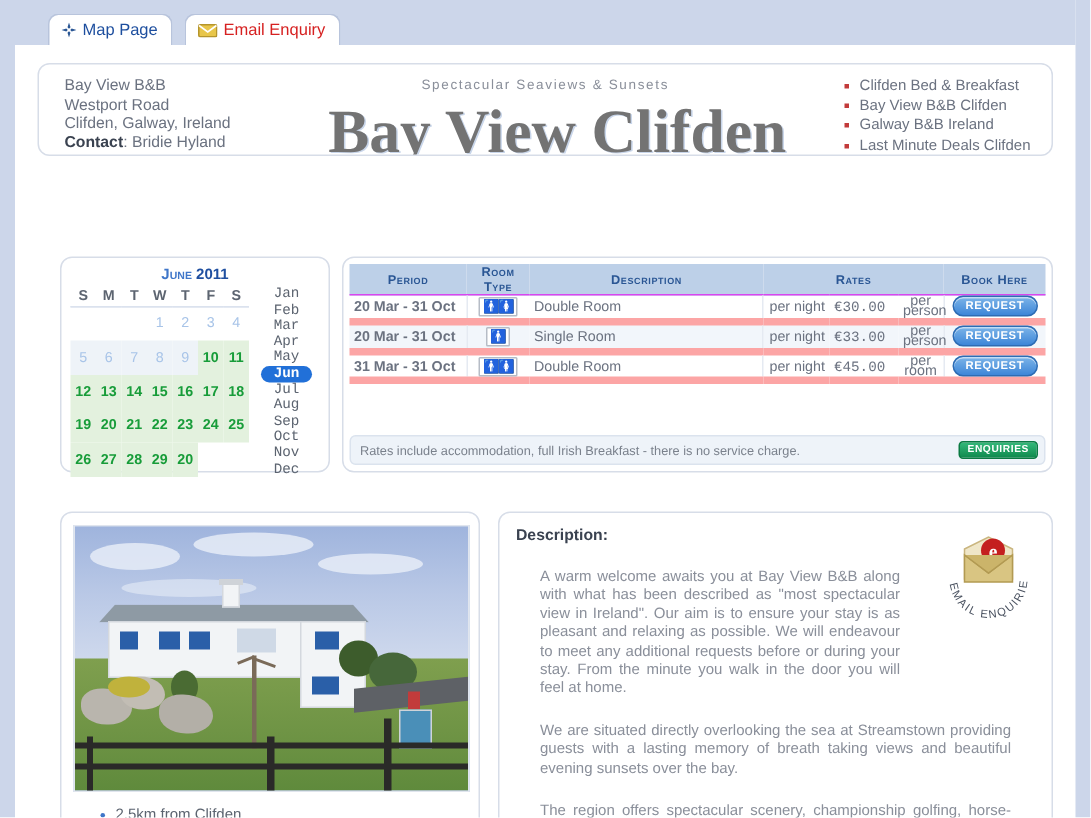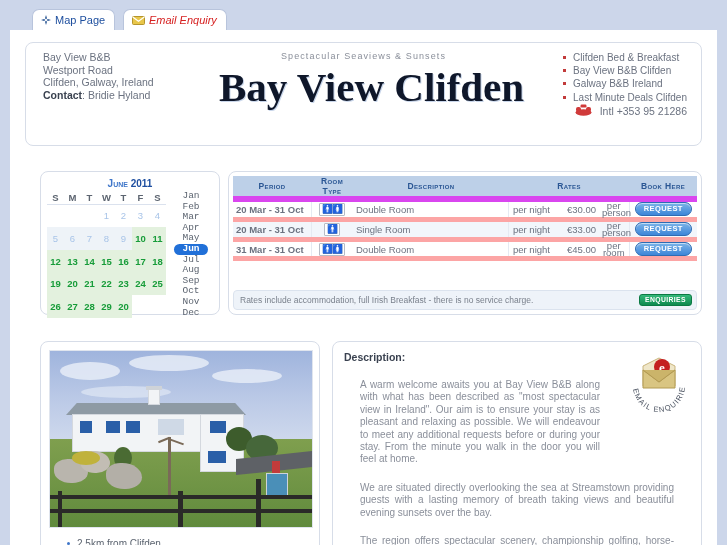--- a/index.html
+++ b/index.html
@@ -37,37 +37,37 @@
     border-radius: 7px 7px 0 0;
     display: flex; align-items: center;
     padding: 0 9px 0 8px;
     font-size: 11px;
     white-space: nowrap;
     cursor: pointer;
   }
   .tab .ticon { margin-right: 4px; display: inline-flex; align-items: center; }
   #tab-map { left: 22px; }
   #tab-map .tlabel { color: #1d4e9e; font-weight: 400; }
-  #tab-mail { left: 113px; font-style: italic; }
+  #tab-mail { left: 113px; }
   #tab-mail .tlabel { color: #d62121; }
 
   
   .panel {
     position: absolute; left: 10px; top: 30px; width: 707px;
     background: #ffffff;
   }
   .card {
     background: #ffffff;
     border: 1px solid #d7dde8;
     border-radius: 8px;
   }
 
   
   #header-card {
-    position: absolute; left: 15px; top: 12px; width: 677px; height: 104px;
+    position: absolute; left: 15px; top: 12px; width: 677px; height: 62px;
     overflow: hidden;
     padding-left: 24px;
   }
   #addr-block {
     position: absolute; left: 17px; top: 8px;
     font-size: 10.5px; color: #6b7280; line-height: 12.6px;
     white-space: nowrap;
   }
   #addr-block .contact-lbl { color: #3a4250; font-weight: bold; }
   #addr-block .contact-val { color: #6b7280; }
@@ -80,21 +80,21 @@
     position: absolute; left: 0; right: 0; top: 8px;
     text-align: center;
     font-size: 9px; color: #8a8f9a; letter-spacing: 1.1px;
     pointer-events: none;
   }
   #logo {
     position: absolute; left: 16px; right: 0; top: 19px;
     text-align: center;
     font-family: "Liberation Serif", serif;
     font-size: 41px; font-weight: bold;
-    color: #0f172a; letter-spacing: 0px;
+    color: #737373; letter-spacing: 0px;
     text-shadow: 1px 1px 0 #c9d6ea;
     line-height: 50px;
     pointer-events: none;
   }
   #keyword-list {
     position: absolute; right: 14px; top: 8px;
     list-style: none; margin: 0; padding: 0;
     font-size: 10px; color: #6b7280; line-height: 13.2px;
   }
   #keyword-list li { position: relative; padding-left: 11px; white-space: nowrap; }
@@ -154,33 +154,33 @@
   table.rates thead th {
     background: #bdd0e8;
     color: #2a5694;
     font-size: 8.5px;
     font-variant: small-caps;
     font-weight: bold;
     letter-spacing: .4px;
     height: 17px;
     padding: 0;
     text-align: center;
-    border-bottom: 6px solid #d946ef;
+    border-bottom: 1px solid #d946ef;
   }
   table.rates tbody td {
     height: 16px; font-size: 9.5px; color: #6b7280;
     padding: 0 3px; border-bottom: 5px solid #fca5a5;
     vertical-align: middle;
   }
   tr.alt td { background: #f2f6fb; }
   td.c-period { color: #2a67bb; font-size: 8.8px; font-weight: bold; white-space: nowrap; padding-left: 4px; }
   td.c-room { text-align: center; border-left: 1px solid #e5eaf2; }
   td.c-desc { color: #8a8f9a; font-size: 10.5px; padding-left: 6px; }
   td.c-per { text-align: right; font-size: 8.5px; color: #7a818c; border-left: 1px solid #e5eaf2; }
-  td.c-price { text-align: right; font-size: 9.5px; color: #4a5260; padding-left: 6px; }
+  td.c-price { text-align: left; font-size: 9.5px; color: #4a5260; padding-left: 6px; font-family: Liberation Mono, monospace; }
   td.c-unit { text-align: center; font-size: 6.8px; color: #8a8f9a; line-height: 7.4px; }
   td.c-book { text-align: center; border-left: 1px solid #e5eaf2; }
   .occ {
     display: inline-block; border: 1px solid #b6bcc6; background: #fff;
     padding: 0 2px; line-height: 11px; font-size: 9px; color: #3a4250;
     border-radius: 1px; letter-spacing: -1px;
   }
   .btn-request {
     display: inline-block;
     background: linear-gradient(#7cb4e8, #3d86d8);

